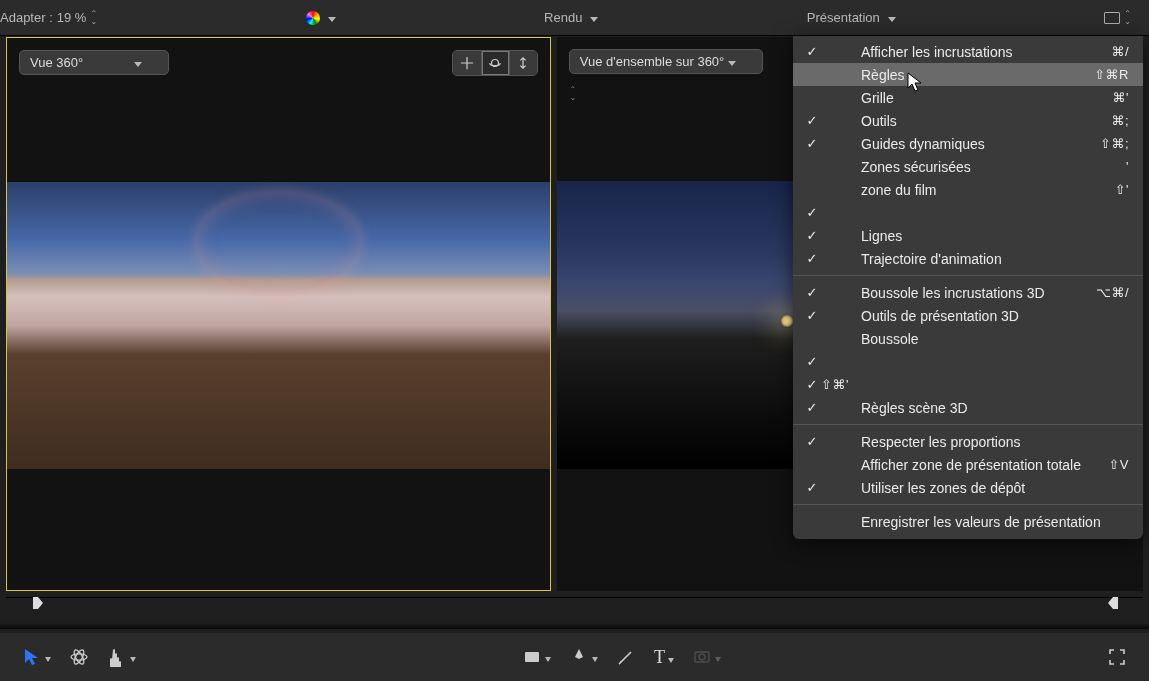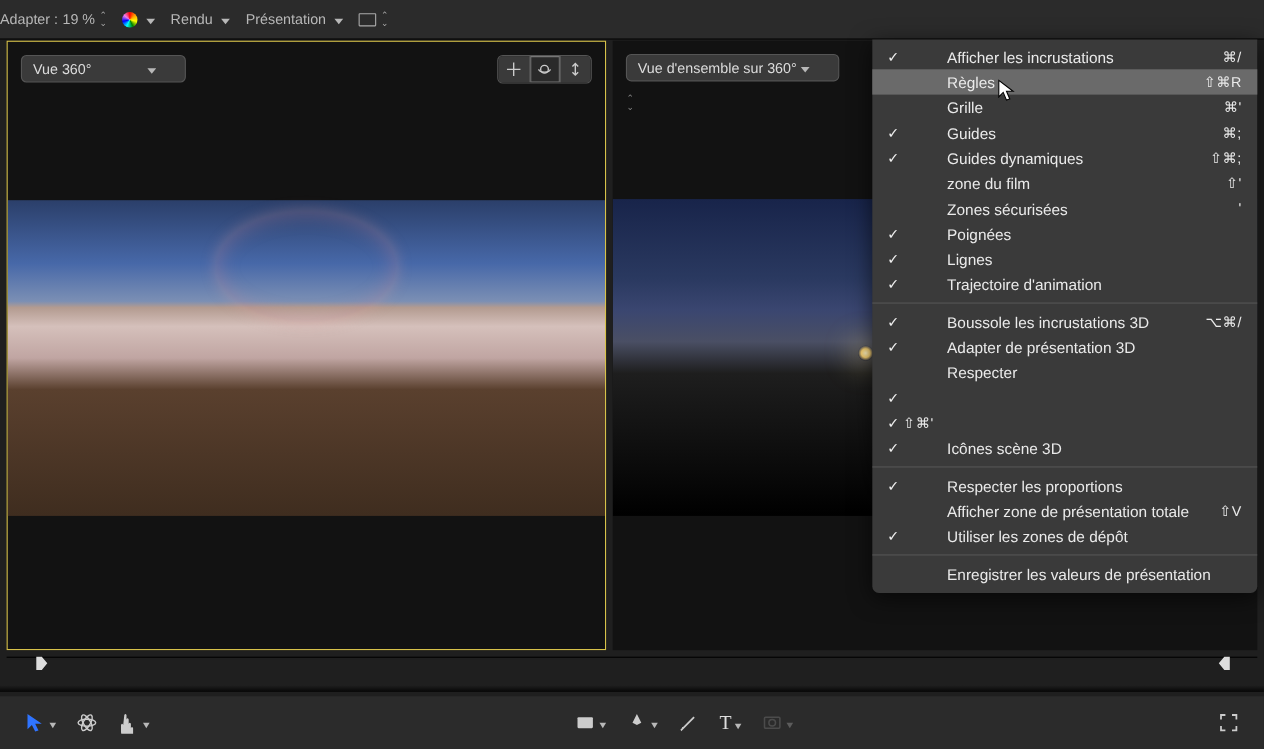--- a/index.html
+++ b/index.html
@@ -25,21 +25,21 @@
     position: relative;
   }
 
   
   .topbar {
     position: absolute;
     top: 0; left: 0; right: 0;
     height: 36px;
     border-bottom: 1px solid #000;
     display: flex;
-    justify-content: flex-start;
+    justify-content: space-between;
     align-items: center;
     gap: 14px;
     padding-right: 18px;
     background: var(--toolbar-bg);
   }
   .topbar .dd {
     display: flex; align-items: center; gap: 4px;
     color: var(--muted);
     cursor: default;
   }
@@ -301,80 +301,79 @@
       <span class="label">Règles</span>
       <span class="shortcut">⇧⌘R</span>
     </div>
     <div class="row">
       <span class="check"></span>
       <span class="label">Grille</span>
       <span class="shortcut">⌘'</span>
     </div>
     <div class="row">
       <span class="check">✓</span>
-      <span class="label">Guides</span>
+      <span class="label">Outils</span>
       <span class="shortcut">⌘;</span>
     </div>
     <div class="row">
       <span class="check">✓</span>
       <span class="label">Guides dynamiques</span>
       <span class="shortcut">⇧⌘;</span>
     </div>
     <div class="row">
       <span class="check"></span>
+      <span class="label">Zones sécurisées</span>
+      <span class="shortcut">'</span>
+    </div>
+    <div class="row">
+      <span class="check"></span>
       <span class="label">zone du film</span>
       <span class="shortcut">⇧'</span>
     </div>
     <div class="row">
-      <span class="check"></span>
-      <span class="label">Zones sécurisées</span>
-      <span class="shortcut">'</span>
-    </div>
-    <div class="row">
-      <span class="check">✓</span>
-      <span class="label">Poignées</span>
+      <span class="check">✓</span>
       <span class="shortcut"></span>
     </div>
     <div class="row">
       <span class="check">✓</span>
       <span class="label">Lignes</span>
       <span class="shortcut"></span>
     </div>
     <div class="row">
       <span class="check">✓</span>
       <span class="label">Trajectoire d'animation</span>
       <span class="shortcut"></span>
     </div>
     <hr>
     <div class="row">
       <span class="check">✓</span>
       <span class="label">Boussole les incrustations 3D</span>
       <span class="shortcut">⌥⌘/</span>
     </div>
     <div class="row">
       <span class="check">✓</span>
-      <span class="label">Adapter de présentation 3D</span>
-      <span class="shortcut"></span>
-    </div>
-    <div class="row">
-      <span class="check"></span>
-      <span class="label">Respecter</span>
+      <span class="label">Outils de présentation 3D</span>
+      <span class="shortcut"></span>
+    </div>
+    <div class="row">
+      <span class="check"></span>
+      <span class="label">Boussole</span>
       <span class="shortcut"></span>
     </div>
     <div class="row">
       <span class="check">✓</span>
       <span class="shortcut"></span>
     </div>
     <div class="row">
       <span class="check">✓</span>
       <span class="shortcut">⇧⌘'</span>
     </div>
     <div class="row">
       <span class="check">✓</span>
-      <span class="label">Icônes scène 3D</span>
+      <span class="label">Règles scène 3D</span>
       <span class="shortcut"></span>
     </div>
     <hr>
     <div class="row">
       <span class="check">✓</span>
       <span class="label">Respecter les proportions</span>
       <span class="shortcut"></span>
     </div>
     <div class="row">
       <span class="check"></span>

